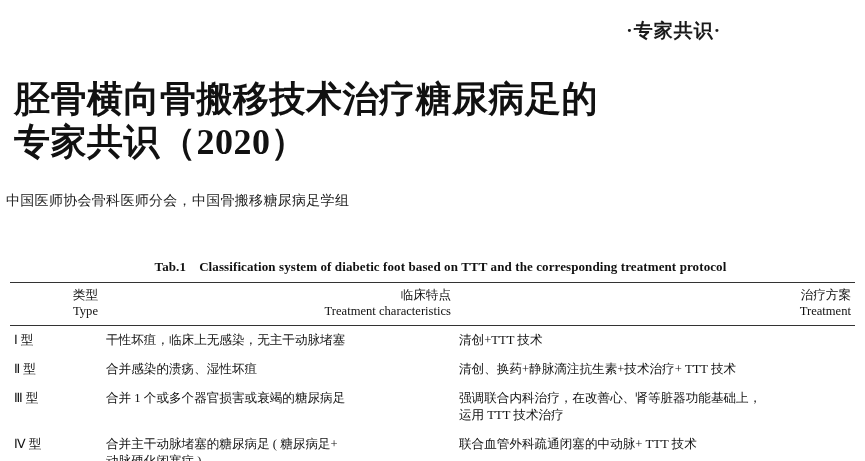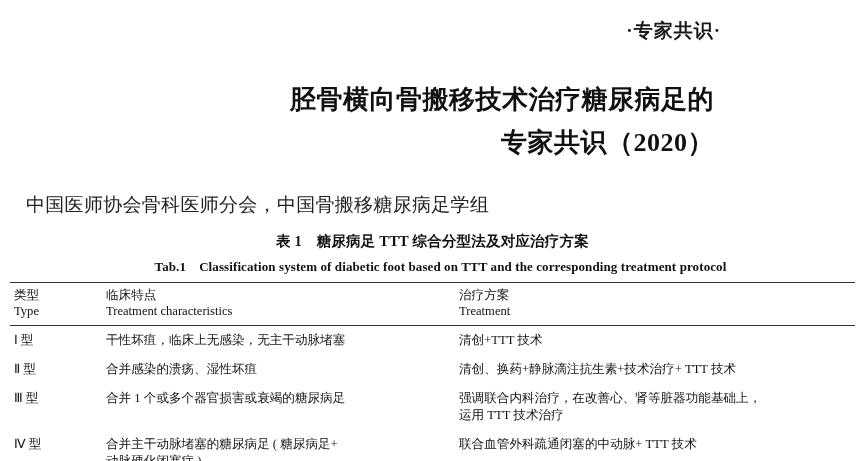--- a/index.html
+++ b/index.html
@@ -31,33 +31,32 @@
     color: #1a1a1a;
   }
   .title-block {
     position: absolute;
     top: 78px;
     left: 14px;
     width: 700px;
   }
   .title-line {
     font-family: "Liberation Serif", serif;
-    font-size: 26px;
+    font-size: 36px;
     font-weight: bold;
     line-height: 43px;
     letter-spacing: 0.5px;
     color: #111111;
-    text-align: right;
   }
   .authors {
     position: absolute;
     top: 192px;
-    left: 26px;
-    font-family: "Liberation Serif", serif;
-    font-size: 19px;
+    left: 6px;
+    font-family: "Liberation Serif", serif;
+    font-size: 14px;
     color: #222222;
     letter-spacing: 0.3px;
   }
   .table-caption-cn {
     position: absolute;
     top: 232px;
     left: 0;
     width: 865px;
     text-align: center;
     font-family: "Liberation Serif", serif;
@@ -85,21 +84,21 @@
     width: 845px;
   }
   table.data-table {
     width: 100%;
     border-collapse: collapse;
     font-family: "Liberation Serif", serif;
     font-size: 12.6px;
     color: #111111;
   }
   table.data-table thead th {
-    text-align: left;
+    text-align: right;
     font-weight: normal;
     vertical-align: top;
     padding: 5px 4px 6px 4px;
     line-height: 15.5px;
   }
   .rule-top {
     border-top: 1.6px solid #333;
   }
   .rule-mid {
     border-bottom: 0.9px solid #333;
@@ -127,21 +126,20 @@
 
   <div class="header-tag">·专家共识·</div>
 
   <div class="title-block">
     <div class="title-line">胫骨横向骨搬移技术治疗糖尿病足的</div>
     <div class="title-line">专家共识（2020）</div>
   </div>
 
   <div class="authors">中国医师协会骨科医师分会，中国骨搬移糖尿病足学组</div>
 
-  <div class="table-caption-cn">表 1　糖尿病足 TTT 综合分型法及对应治疗方案</div>
   <div class="table-caption-en">Tab.1　Classification system of diabetic foot based on TTT and the corresponding treatment protocol</div>
 
   <div class="table-wrap">
     <table class="data-table">
       <thead>
         <tr class="rule-top rule-mid">
           <th class="col-type">
             <span class="hdr-cn">类型</span>
             <span class="hdr-en">Type</span>
           </th>

